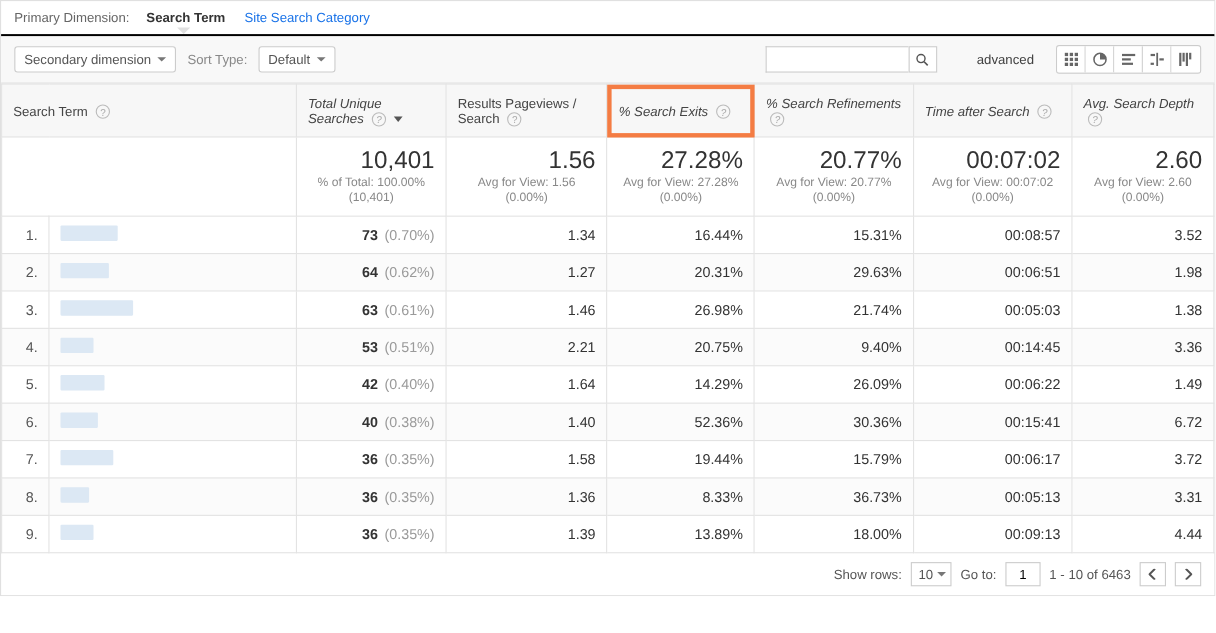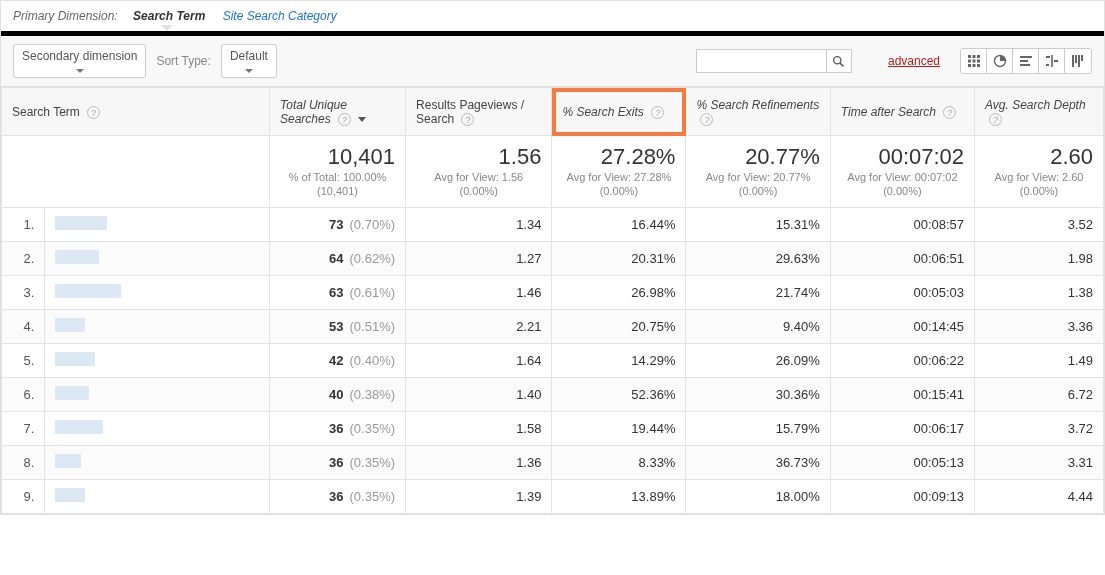--- a/index.html
+++ b/index.html
@@ -11,22 +11,21 @@
     background: #fff;
     width: 1105px;
   }
   .panel {
     border: 1px solid #e0e0e0;
     background: #fff;
   }
   .dim-bar {
     padding: 8px 12px;
     font-size: 12px;
-    border-bottom: 5px solid #000000;
-    font-style: italic;
+    border-bottom: 2px solid #000000;
   }
   .dim-label { color: #666; margin-right: 8px; }
   .dim-active {
     font-weight: bold; color: #333;
     padding: 2px 4px; margin-right: 10px;
     position: relative;
   }
   .dim-active::after {
     content: "";
     position: absolute;
@@ -44,21 +43,20 @@
     background: #f8f8f8;
     border-bottom: 1px solid #e0e0e0;
     gap: 10px;
   }
   .dropdown {
     display: inline-flex; align-items: center;
     border: 1px solid #ccc; background: #fff;
     padding: 4px 8px; border-radius: 3px;
     font-size: 12px; color: #555; cursor: pointer;
     gap: 6px;
-    flex-direction: column;
   }
   .caret {
     width: 0; height: 0;
     border-left: 4px solid transparent;
     border-right: 4px solid transparent;
     border-top: 4px solid #777;
   }
   .sort-label { color: #888; }
   .flex-spacer { flex: 1; }
   .search-wrap { display: inline-flex; align-items: center; }
@@ -66,21 +64,21 @@
     width: 130px; height: 24px;
     border: 1px solid #ccc; border-right: none;
     padding: 2px 6px; font-size: 12px;
   }
   .search-btn {
     width: 26px; height: 24px;
     border: 1px solid #ccc; background: #fff;
     display: flex; align-items: center; justify-content: center;
     cursor: pointer;
   }
-  .adv-link { color: #b91c1c; margin-left: 26px; cursor: pointer; text-decoration: underline; }
+  .adv-link { color: #404040; margin-left: 26px; cursor: pointer; }
 
   .icon-group {
     display: inline-flex;
     border: 1px solid #ccc;
     border-radius: 3px;
     overflow: hidden;
     margin-left: 10px;
   }
   .icon-btn {
     width: 26px; height: 24px;
@@ -412,13 +410,33 @@
           <td class="num-cell"><span class="uniq-val">36</span><span class="uniq-pct">(0.35%)</span></td>
           <td class="num-cell">1.39</td>
           <td class="num-cell">13.89%</td>
           <td class="num-cell">18.00%</td>
           <td class="num-cell">00:09:13</td>
           <td class="num-cell">4.44</td>
         </tr>
       </tbody>
   </table>
 
+  <div class="pager">
+    <span>Show rows:</span>
+    <span class="sel">
+      <span>10</span>
+      <span class="caret"></span>
+    </span>
+    <span>Go to:</span>
+    <input class="page-go" value="1" style="">
+    <span>1 - 10 of 6463</span>
+    <span class="nav-btn">
+      <svg width="8" height="10" viewBox="0 0 8 10">
+          <path d="M6 0 L1 5 L6 10" fill="none" stroke="#555" stroke-width="1.8"></path>
+        </svg>
+    </span>
+    <span class="nav-btn">
+      <svg width="8" height="10" viewBox="0 0 8 10">
+          <path d="M2 0 L7 5 L2 10" fill="none" stroke="#555" stroke-width="1.8"></path>
+        </svg>
+    </span>
+  </div>
 </div>
 
 </body></html>

